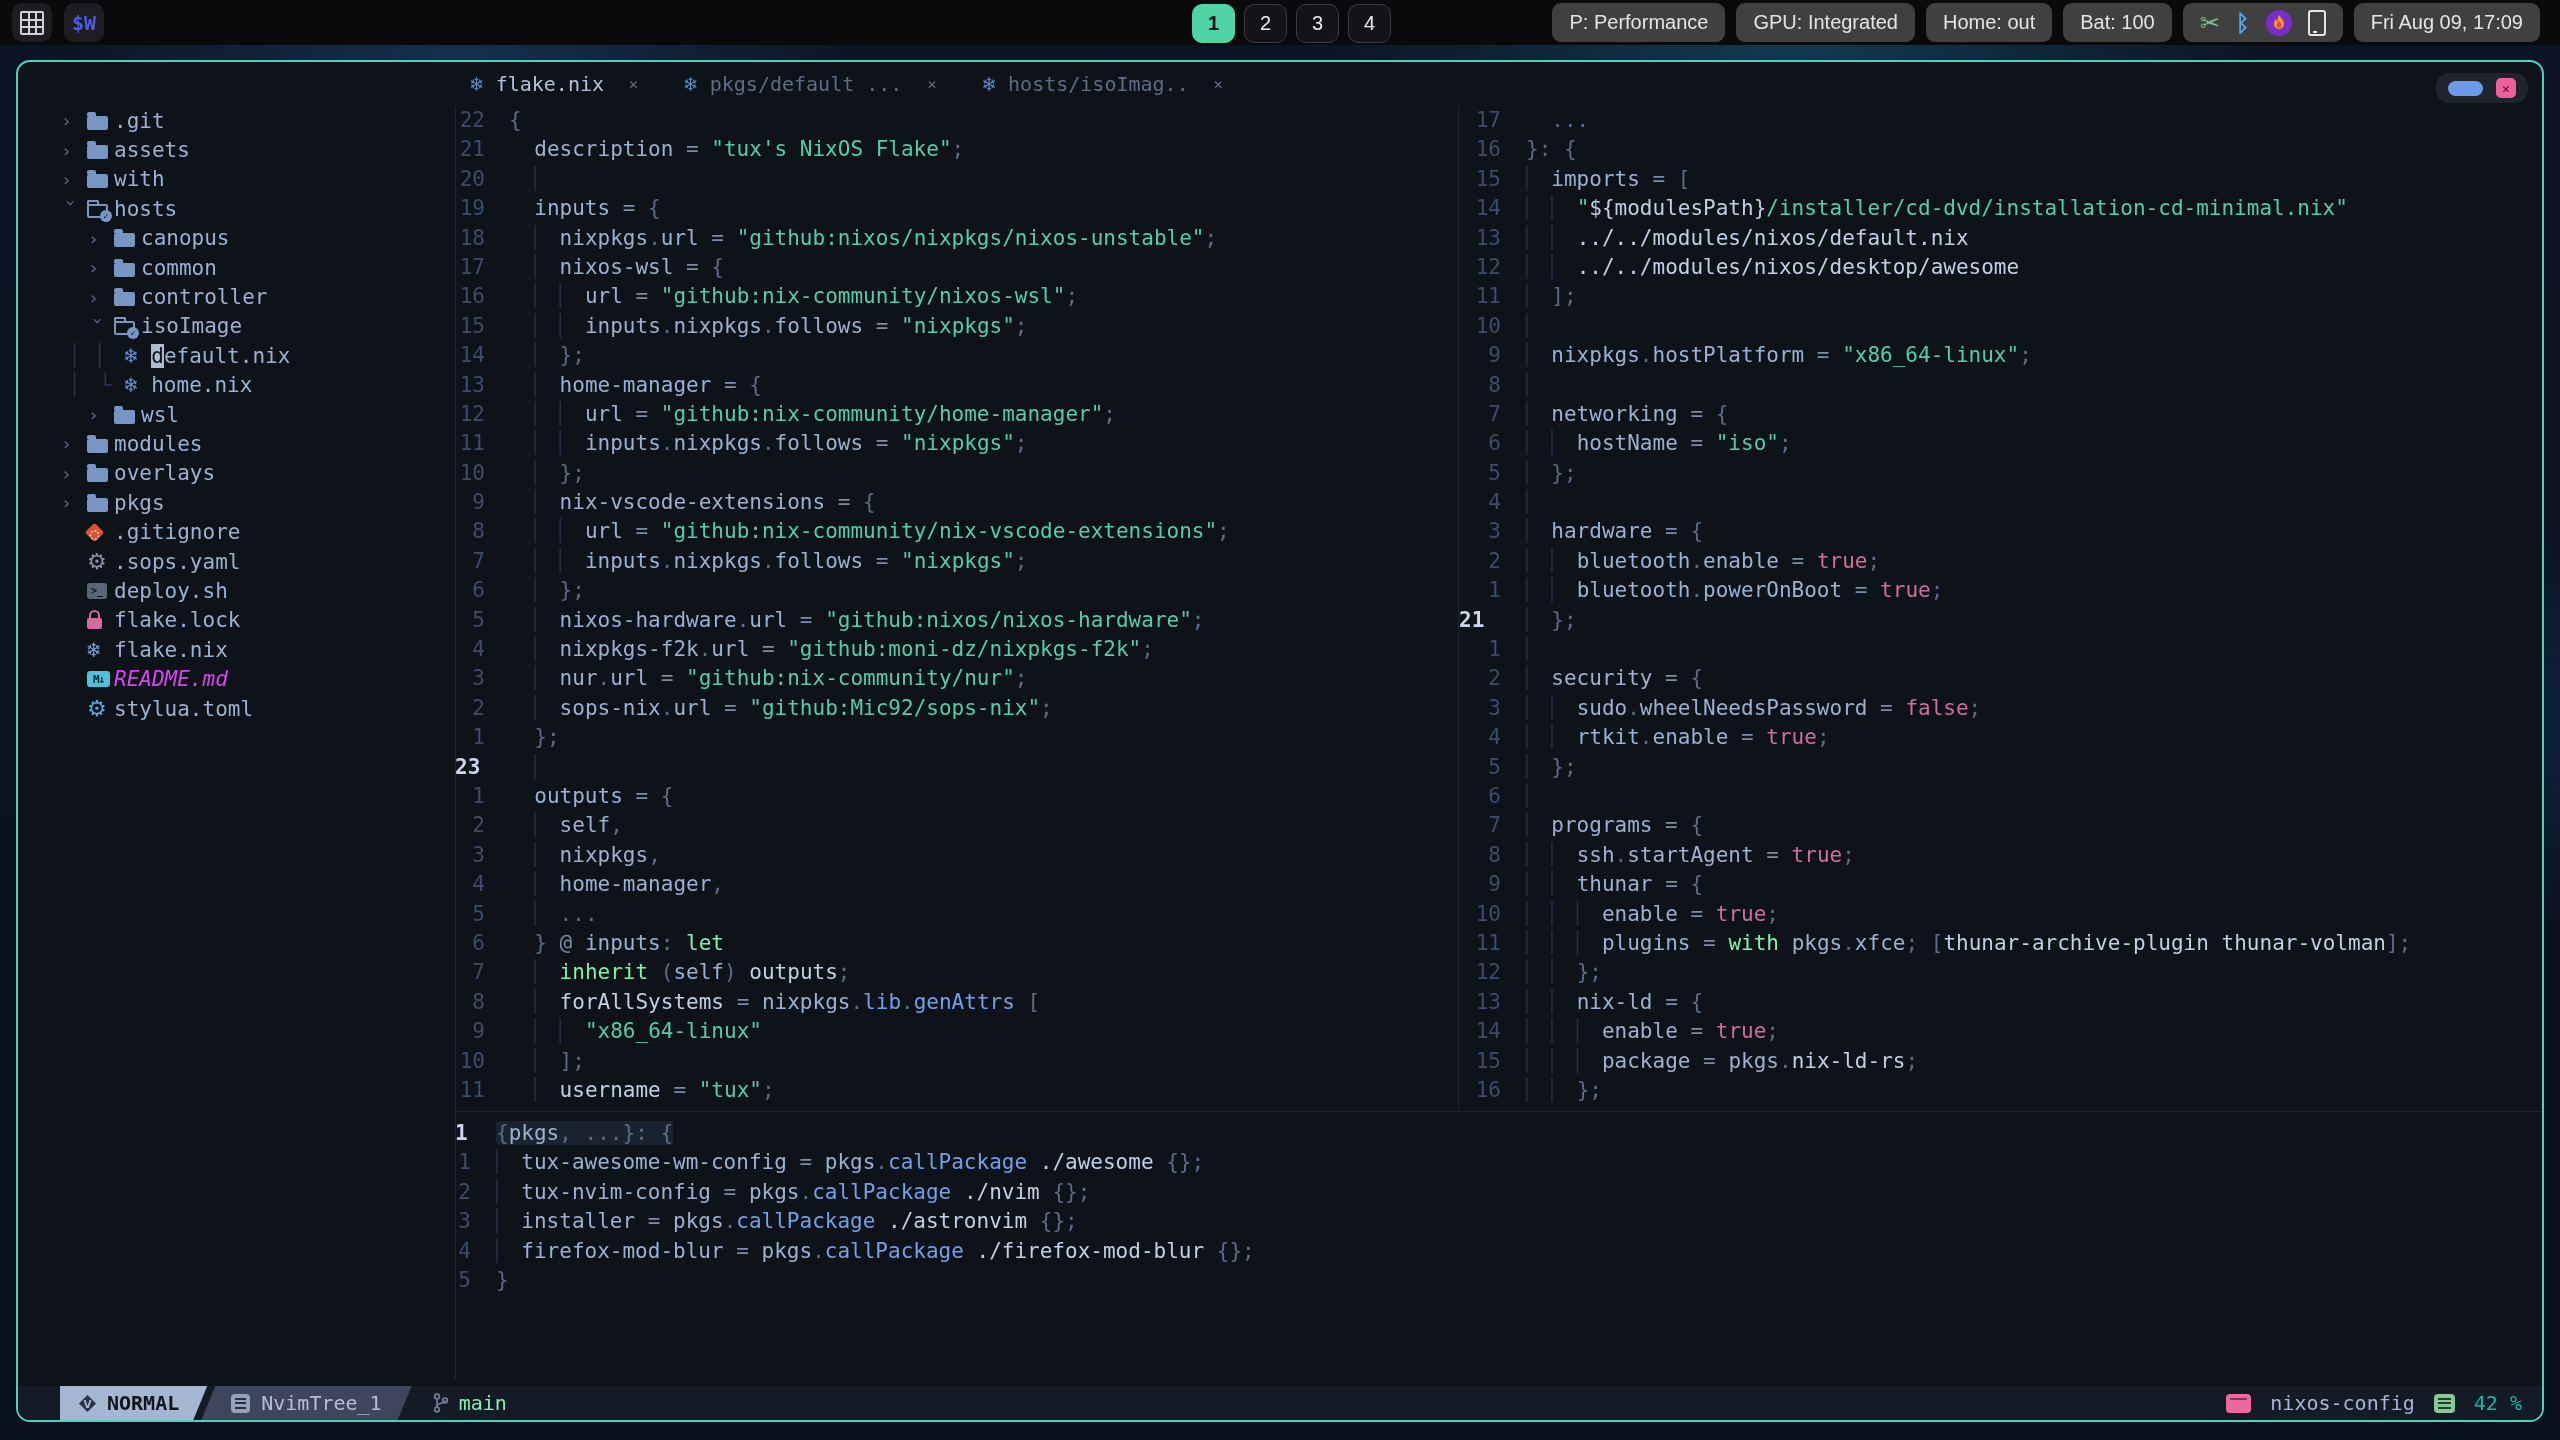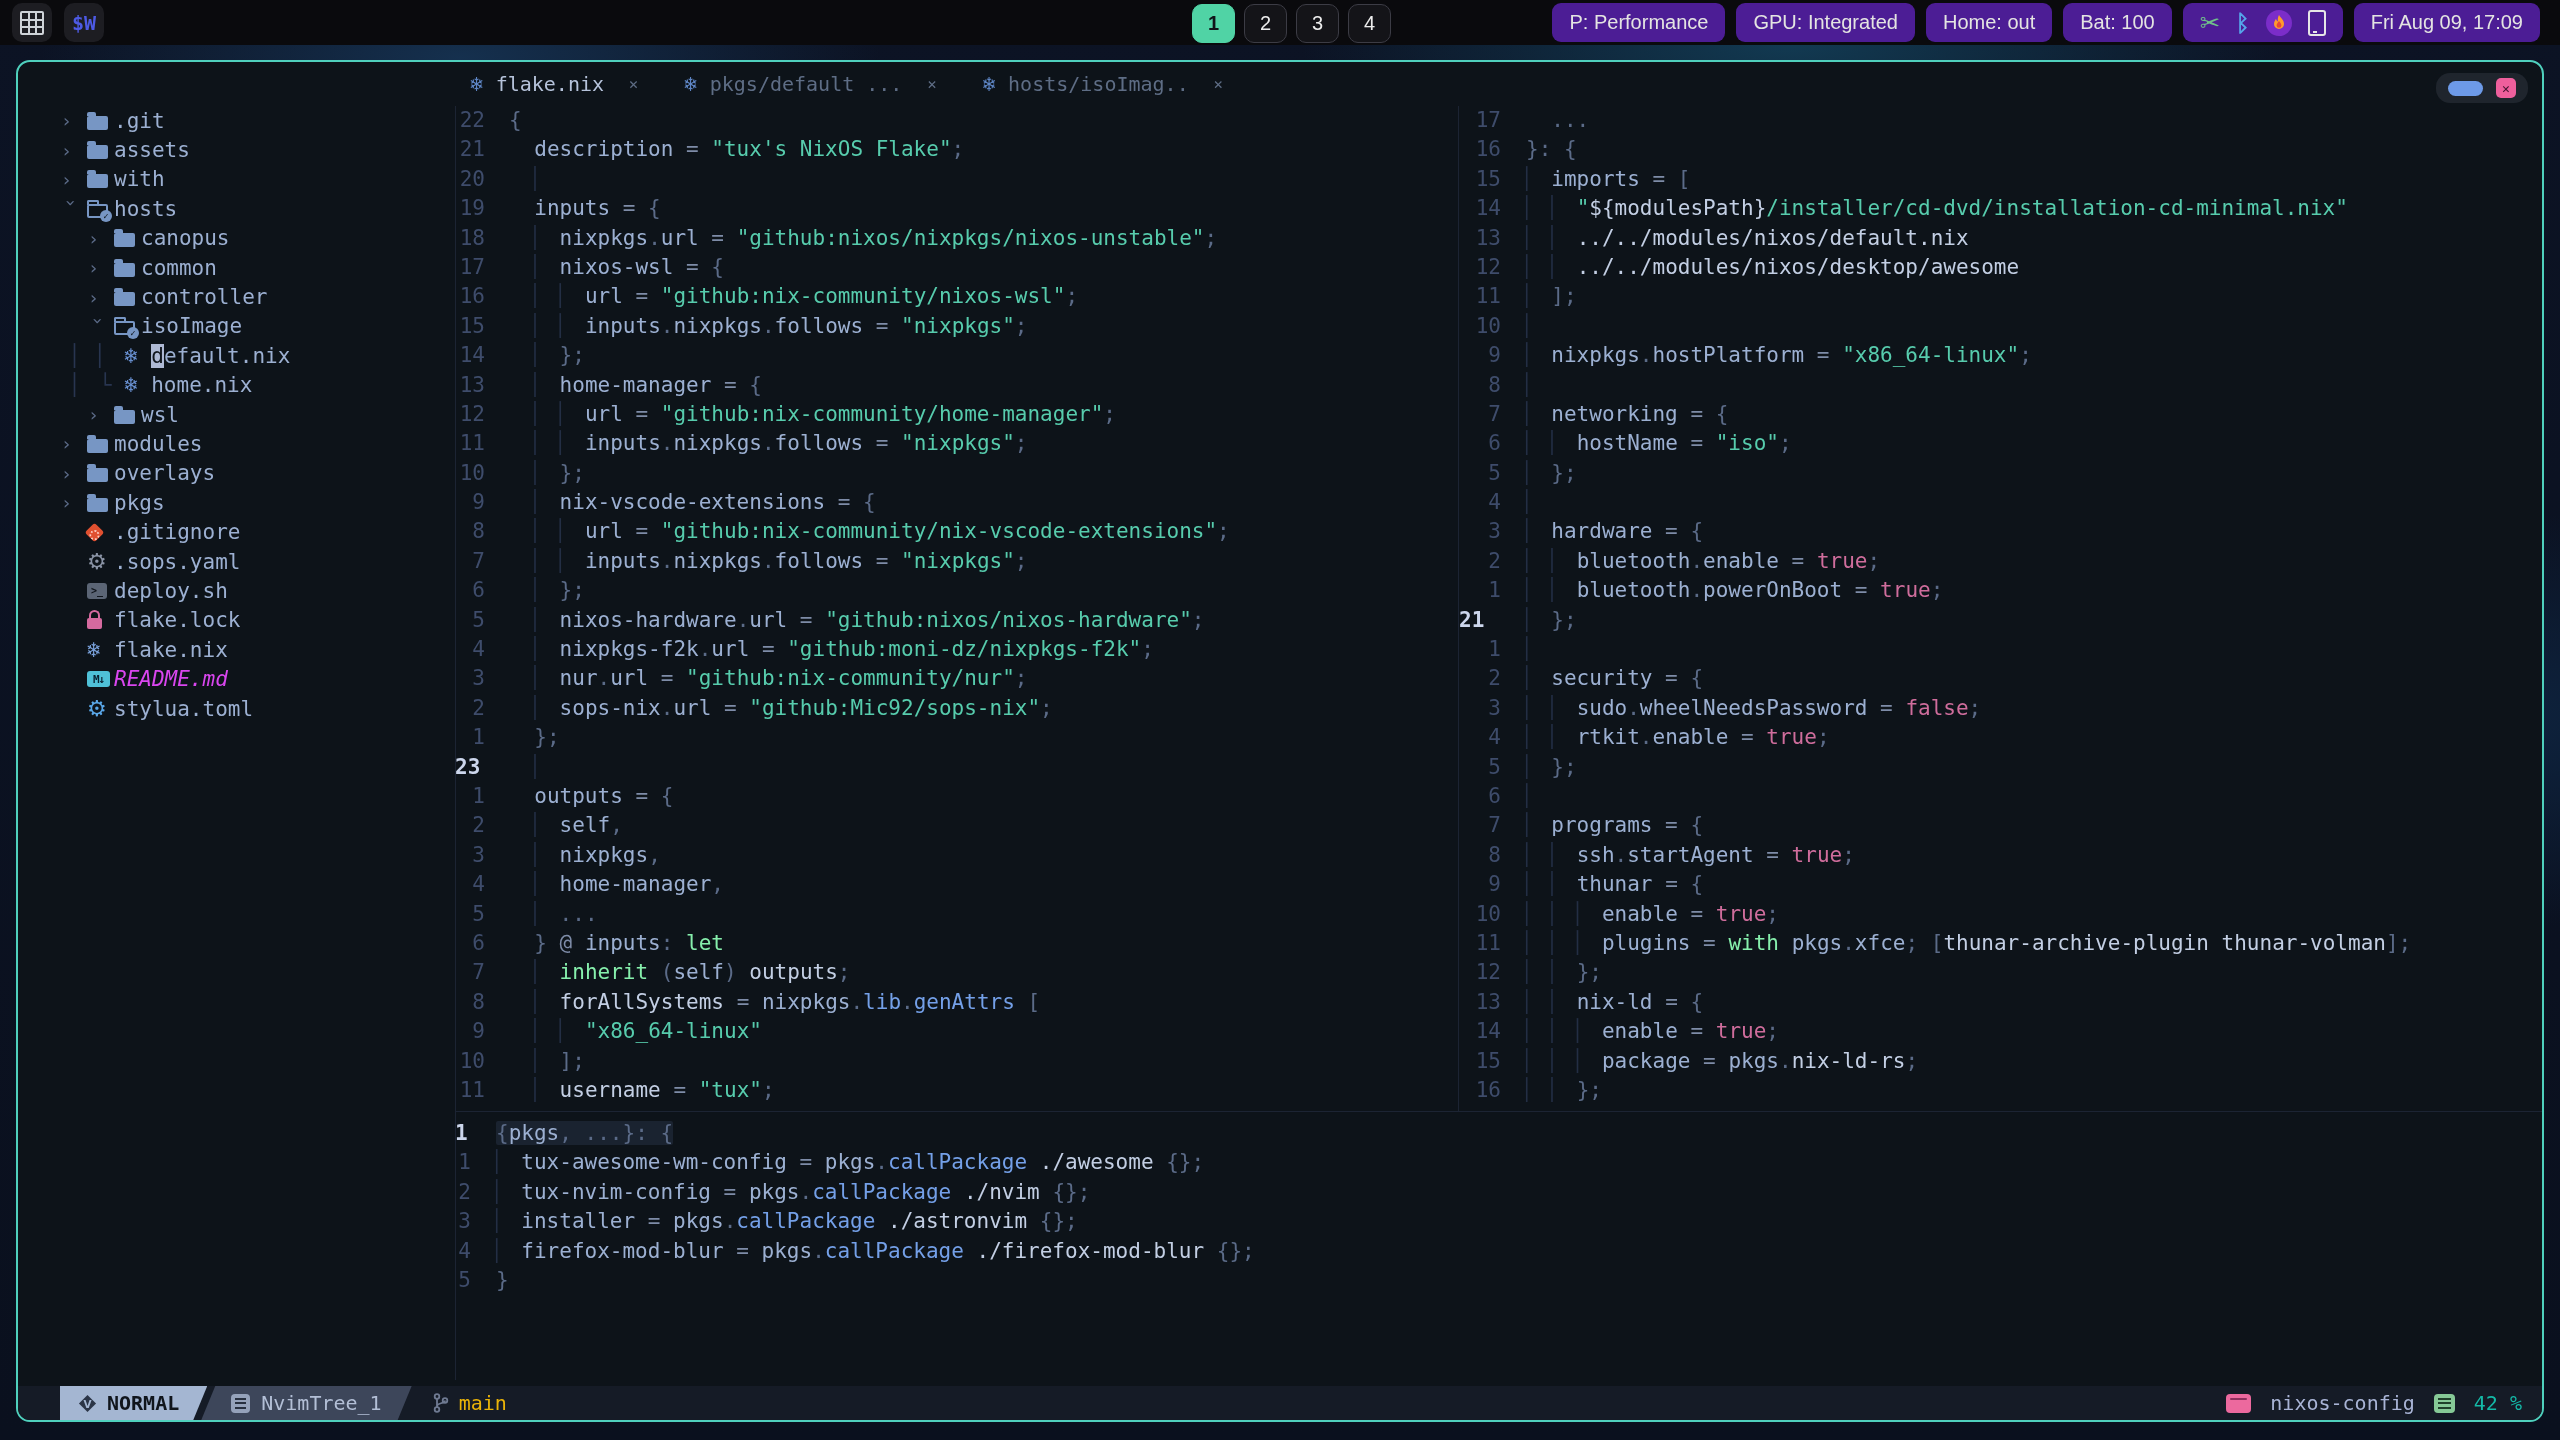--- a/index.html
+++ b/index.html
@@ -26,21 +26,21 @@
       linear-gradient(#cfd3d8,#cfd3d8) 13px 0/2px 100% no-repeat,
       linear-gradient(#cfd3d8,#cfd3d8) 0 6px/100% 2px no-repeat,
       linear-gradient(#cfd3d8,#cfd3d8) 0 13px/100% 2px no-repeat;}
   .wz{color:#4d5ae4;font-weight:bold;font-size:20px;font-family:"DejaVu Sans Mono",monospace;}
   .tb-ws{position:absolute;left:1192px;top:4px;display:flex;gap:9px;}
   .ws{width:41px;height:37px;border-radius:10px;background:#141418;border:1px solid #3c3c45;
       color:#ececec;display:flex;align-items:center;justify-content:center;
       font:20px "Liberation Sans",sans-serif;cursor:default;}
   .ws.active{background:#50d3a5;border-color:#50d3a5;color:#101419;font-weight:bold;}
   .tb-right{position:absolute;right:20px;top:3px;display:flex;gap:11px;align-items:center;}
-  .pill{background:#4c1d95;border-radius:9px;height:39px;display:flex;align-items:center;
+  .pill{background:#404040;border-radius:9px;height:39px;display:flex;align-items:center;
         padding:0 17px;color:#e4e4e2;font:20px "Liberation Sans",sans-serif;gap:16px;}
   .ic-scissors{color:#6fc08a;font-size:24px;font-family:"DejaVu Sans",sans-serif;}
   .ic-bt{color:#55a5ea;font-size:23px;font-weight:bold;font-family:"DejaVu Sans",sans-serif;}
   .ic-phone{width:14px;height:22px;border:2px solid #e6e6e6;border-radius:3px;position:relative;}
   .ic-phone::after{content:"";position:absolute;left:3px;bottom:1px;width:4px;height:2px;background:#e6e6e6;}
 
   
   .win{position:absolute;left:16px;top:60px;width:2528px;height:1362px;box-sizing:border-box;
        background:#0d1319;border:2px solid #4fd0bd;border-radius:14px;overflow:hidden;z-index:4;}
 
@@ -108,21 +108,21 @@
   
   .sbar{position:absolute;left:0;right:0;bottom:0;height:34px;background:#151b26;display:flex;
         align-items:center;justify-content:space-between;font-size:20px;}
   .sbl{display:flex;align-items:center;height:34px;}
   .seg-mode{margin-left:42px;height:34px;background:#a4b6d2;color:#10151c;font-weight:bold;
             display:flex;align-items:center;gap:10px;padding:0 28px 0 18px;
             clip-path:polygon(0 0,100% 0,calc(100% - 14px) 100%,0 100%);}
   .seg-buf{height:34px;background:#3d465a;color:#b3bfd6;display:flex;align-items:center;gap:11px;
            padding:0 30px;margin-left:-6px;
            clip-path:polygon(14px 0,100% 0,calc(100% - 14px) 100%,0 100%);}
-  .seg-branch{display:flex;align-items:center;gap:9px;color:#eab308;margin-left:20px;}
+  .seg-branch{display:flex;align-items:center;gap:9px;color:#86efac;margin-left:20px;}
   .buf-ic{width:19px;height:19px;border-radius:4px;background:#95a2ba;position:relative;}
   .buf-ic::after{content:"";position:absolute;left:4px;top:4px;right:4px;height:11px;
     background:linear-gradient(#28303f,#28303f) 0 0/100% 2px no-repeat,
                linear-gradient(#28303f,#28303f) 0 4.5px/100% 2px no-repeat,
                linear-gradient(#28303f,#28303f) 0 9px/100% 2px no-repeat;}
   .sbr{display:flex;align-items:center;gap:19px;margin-right:20px;}
   .proj-ic{width:25px;height:19px;background:#ec699e;border-radius:4px;position:relative;}
   .proj-ic::before{content:"";position:absolute;top:4px;left:4px;right:4px;height:2.5px;background:#8f2f5c;border-radius:1px;}
   .proj-lbl{color:#a9b4d6;}
   .scroll-ic{width:21px;height:19px;background:#86c996;border-radius:4px;position:relative;}

